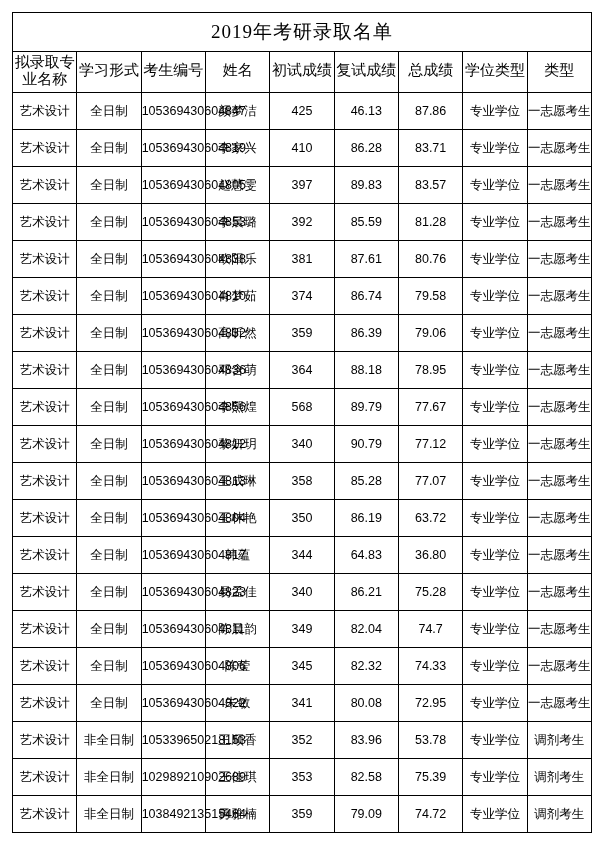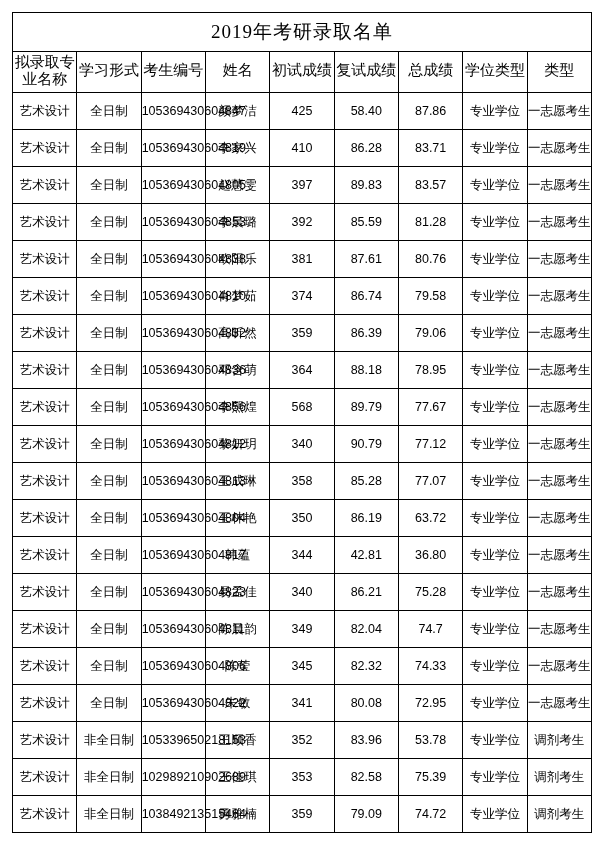--- a/index.html
+++ b/index.html
@@ -93,21 +93,21 @@
         <td class="col-degree">学位类型</td>
         <td class="col-type">类型</td>
       </tr>
 
       <tr class="body-row">
         <td>艺术设计</td>
         <td>全日制</td>
         <td class="id-cell">105369430604847</td>
         <td class="name-cell">颜梦洁</td>
         <td class="num-cell">425</td>
-        <td class="num-cell">58.40</td>
+        <td class="num-cell">46.13</td>
         <td class="num-cell">87.86</td>
         <td>专业学位</td>
         <td>一志愿考生</td>
       </tr>
       <tr class="body-row">
         <td>艺术设计</td>
         <td>全日制</td>
         <td class="id-cell">105369430604819</td>
         <td class="name-cell">李家兴</td>
         <td class="num-cell">410</td>
@@ -225,21 +225,21 @@
         <td class="num-cell">63.72</td>
         <td>专业学位</td>
         <td>一志愿考生</td>
       </tr>
       <tr class="body-row">
         <td>艺术设计</td>
         <td>全日制</td>
         <td class="id-cell">105369430604817</td>
         <td class="name-cell">韩蕴</td>
         <td class="num-cell">344</td>
-        <td class="num-cell">42.81</td>
+        <td class="num-cell">64.83</td>
         <td class="num-cell">36.80</td>
         <td>专业学位</td>
         <td>一志愿考生</td>
       </tr>
       <tr class="body-row">
         <td>艺术设计</td>
         <td>全日制</td>
         <td class="id-cell">105369430604823</td>
         <td class="name-cell">易孟佳</td>
         <td class="num-cell">340</td>

